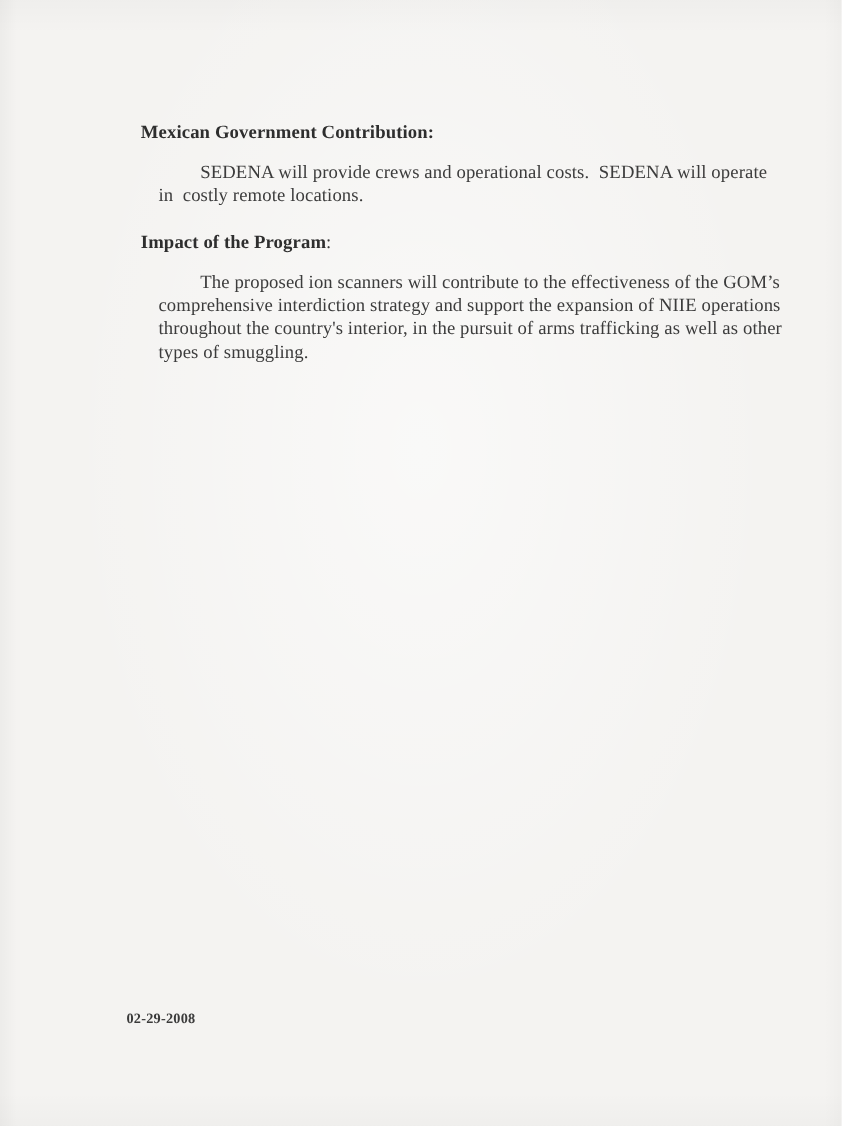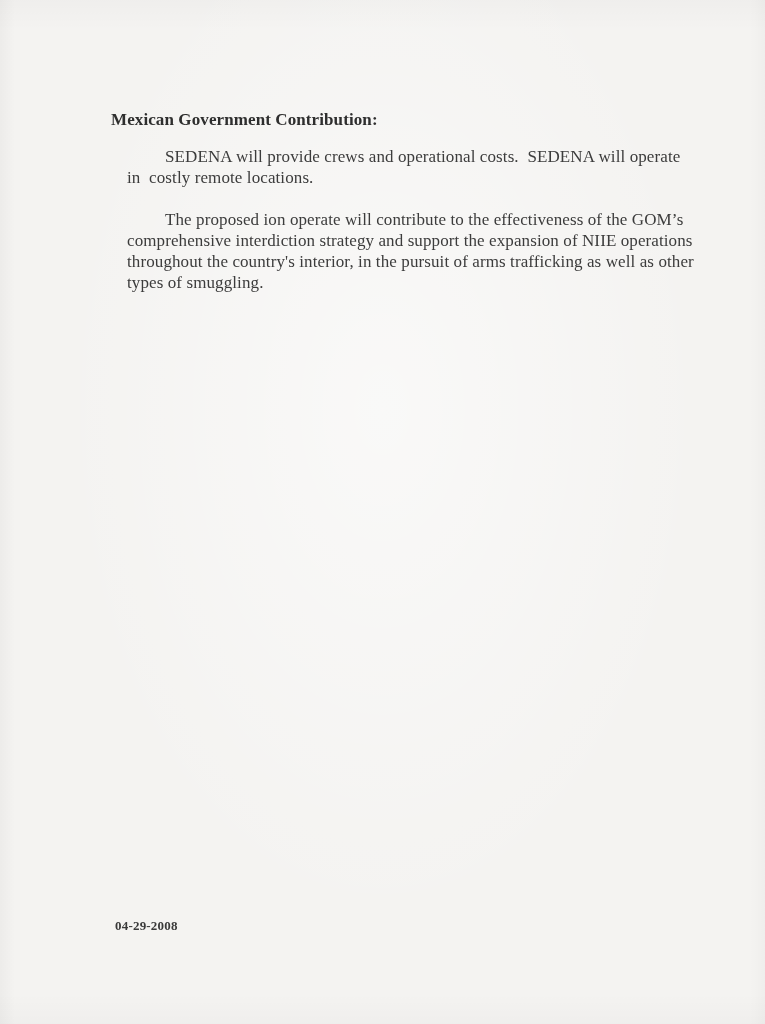--- a/index.html
+++ b/index.html
@@ -13,21 +13,21 @@
     background-color: #f4f3f1;
     background-image:
       radial-gradient(ellipse at 50% 40%, rgba(255,255,255,0.5) 0%, rgba(255,255,255,0) 60%),
       linear-gradient(90deg, rgba(0,0,0,0.03) 0%, rgba(0,0,0,0) 2%, rgba(0,0,0,0) 98%, rgba(0,0,0,0.02) 100%),
       linear-gradient(180deg, rgba(0,0,0,0.02) 0%, rgba(0,0,0,0) 3%, rgba(0,0,0,0) 97%, rgba(0,0,0,0.02) 100%);
     overflow: hidden;
     font-family: "Liberation Serif", "DejaVu Serif", serif;
   }
   .content {
     position: absolute;
-    left: 111px;
+    left: 128px;
     top: 109px;
     width: 608px;
     font-size: 17px;
     line-height: 21px;
     color: #3c3c3c;
   }
   .doc-section + .doc-section {
     margin-top: 21px;
   }
   .doc-heading {
@@ -66,23 +66,24 @@
 
   <div class="content">
 
     <div class="doc-section">
       <h3 class="doc-heading"><span>Mexican Government Contribution:</span><span class="heading-tail"></span></h3>
       <p class="doc-paragraph">SEDENA will provide crews and operational costs.  SEDENA will operate
 in  costly remote locations.</p>
     </div>
 
     <div class="doc-section">
-      <p class="doc-paragraph">The proposed ion operate will contribute to the effectiveness of the GOM’s
+      <h3 class="doc-heading"><span>Impact of the Program</span><span class="heading-tail">:</span></h3>
+      <p class="doc-paragraph">The proposed ion scanners will contribute to the effectiveness of the GOM’s
 comprehensive interdiction strategy and support the expansion of NIIE operations
 throughout the country's interior, in the pursuit of arms trafficking as well as other
 types of smuggling.</p>
     </div>
 
   </div>
 
-  <div class="doc-footer">04-29-2008</div>
+  <div class="doc-footer">02-29-2008</div>
 
 </div>
 
 </body></html>

